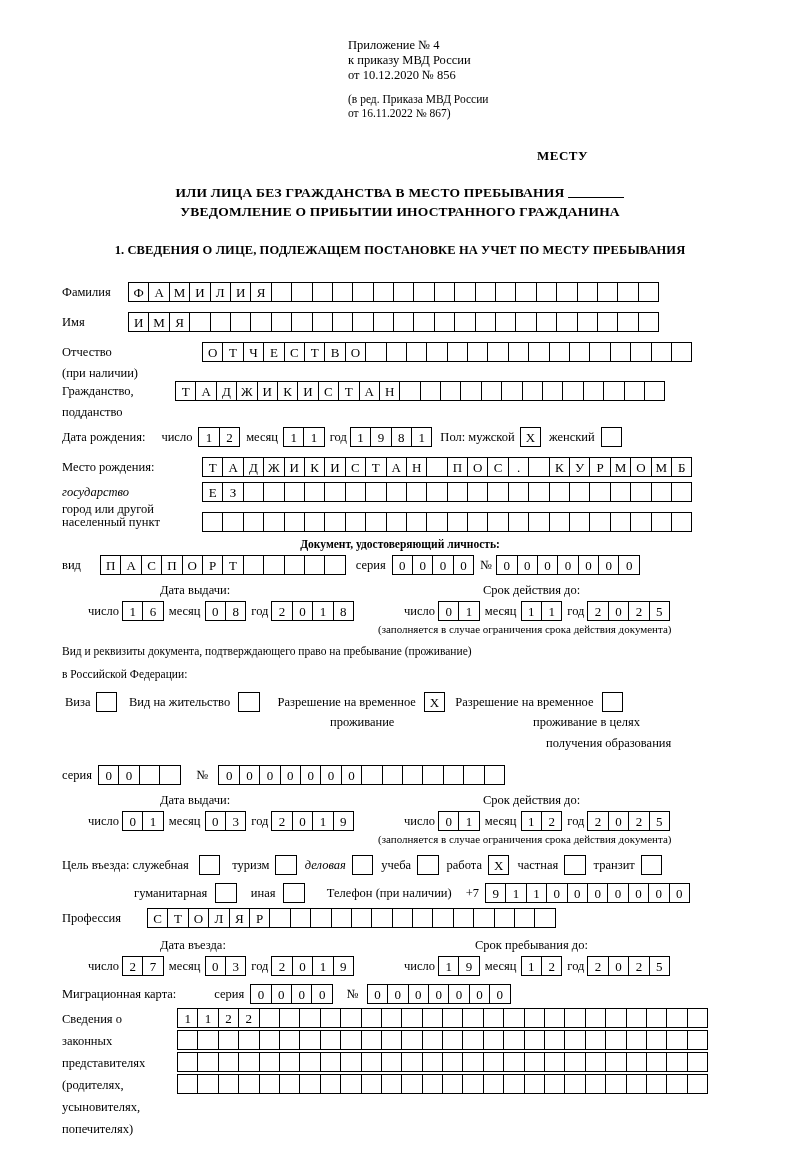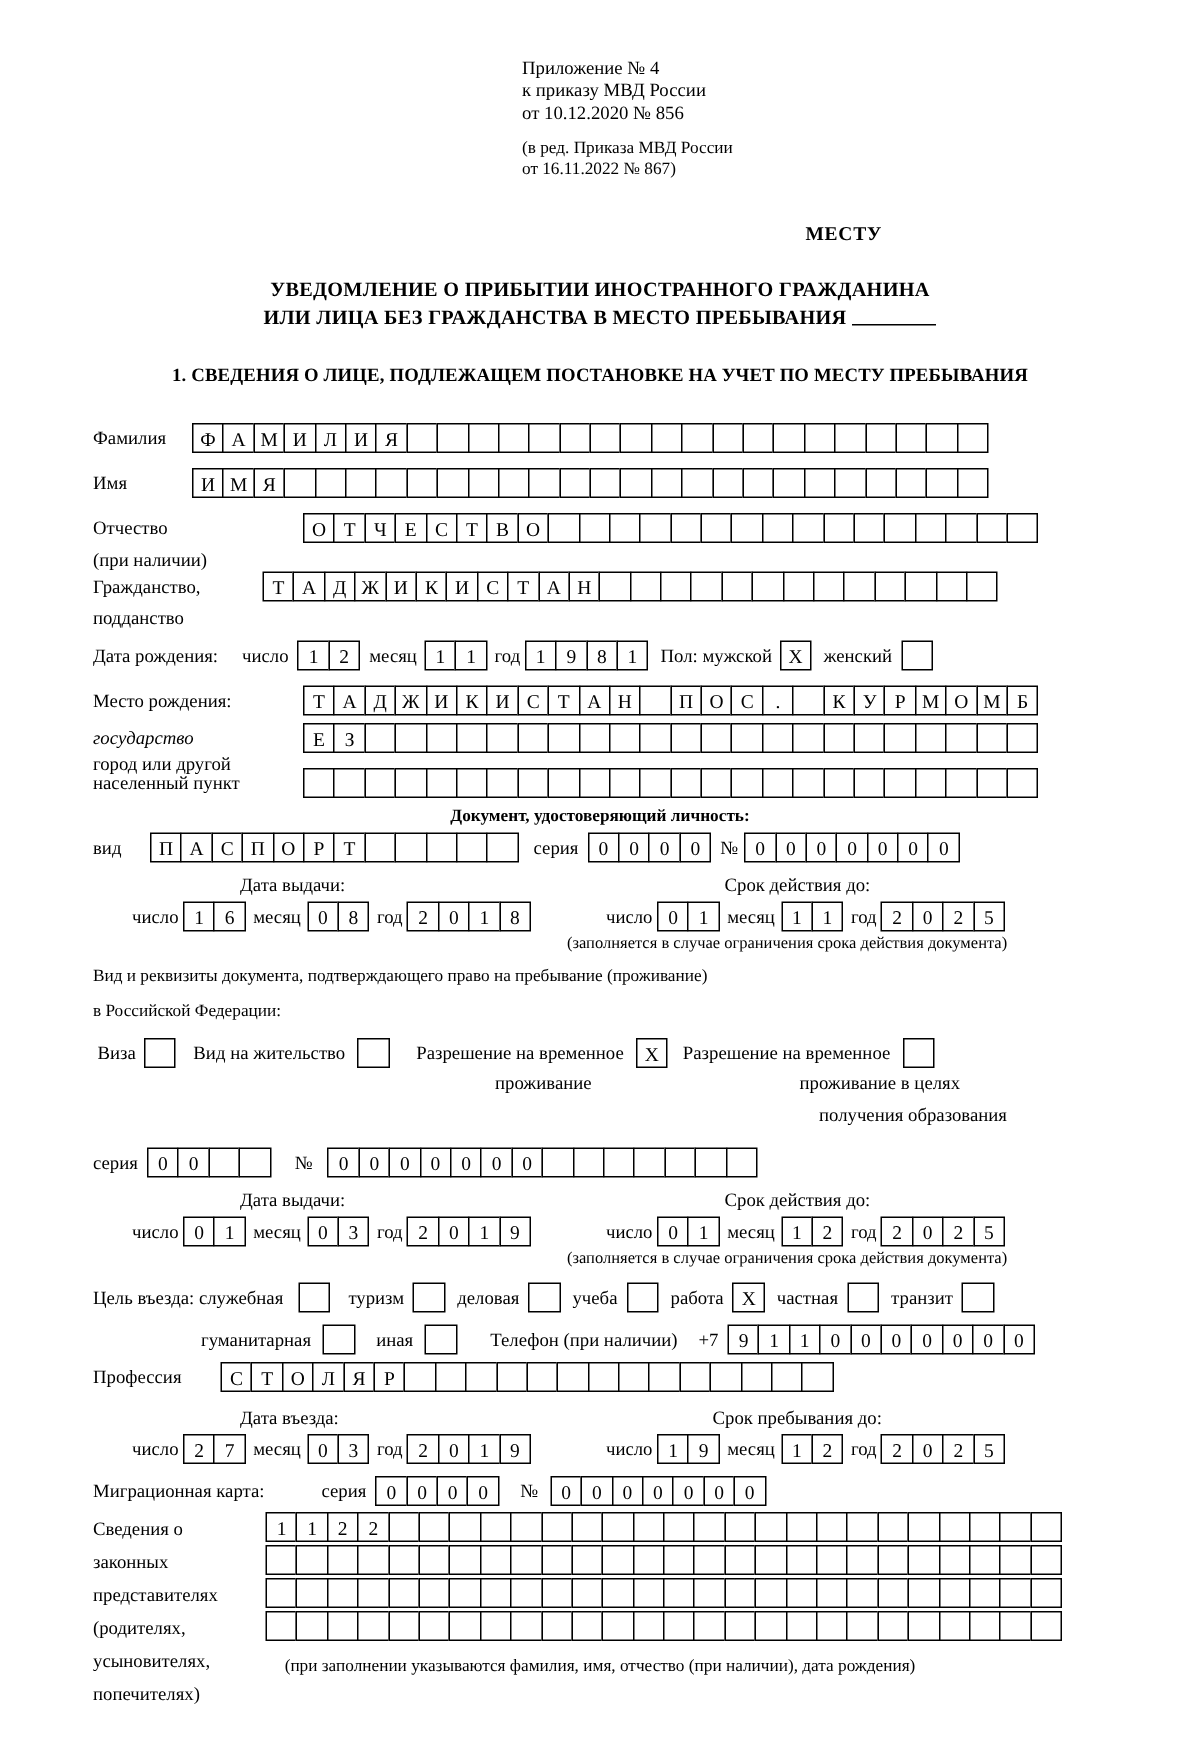--- a/index.html
+++ b/index.html
@@ -63,22 +63,22 @@
   <div class="hdr">
     <div>Приложение № 4</div>
     <div>к приказу МВД России</div>
     <div>от 10.12.2020 № 856</div>
     <div class="sub">(в ред. Приказа МВД России</div>
     <div class="sub" style="margin-top:0">от 16.11.2022 № 867)</div>
   </div>
   <div class="forma">МЕСТУ</div>
 
   <div class="title">
+    <div><span>ИЛИ ЛИЦА БЕЗ ГРАЖДАНСТВА В МЕСТО ПРЕБЫВАНИЯ</span><span class="ul"></span></div>
     <div>УВЕДОМЛЕНИЕ О ПРИБЫТИИ ИНОСТРАННОГО ГРАЖДАНИНА</div>
-    <div><span>ИЛИ ЛИЦА БЕЗ ГРАЖДАНСТВА В МЕСТО ПРЕБЫВАНИЯ</span><span class="ul"></span></div>
   </div>
 
   <div class="section1">1. СВЕДЕНИЯ О ЛИЦЕ, ПОДЛЕЖАЩЕМ ПОСТАНОВКЕ НА УЧЕТ ПО МЕСТУ ПРЕБЫВАНИЯ</div>
 
   <div class="row" style="top:282px;left:62px;">
     <span class="lbl" style="width:66px;display:inline-block;">Фамилия</span>
     <span class="cells">
       <span class="cell">Ф</span>
         <span class="cell">А</span>
         <span class="cell">М</span>
@@ -505,21 +505,21 @@
   </div>
   <div class="row" style="top:833px;left:378px;">
     <span class="note">(заполняется в случае ограничения срока действия документа)</span>
   </div>
 
   <div class="row" style="top:855px;left:62px;">
     <span class="lbl">Цель въезда: служебная</span>
     <span class="box" style="margin-left:10px;"></span>
     <span class="lbl" style="margin-left:12px;">туризм</span>
     <span class="box" style="margin-left:6px;"></span>
-    <span class="lbl" style="margin-left:8px;">деловая</span>
+    <span class="lbl" style="margin-left:8px;font-style:italic;">деловая</span>
     <span class="box" style="margin-left:6px;"></span>
     <span class="lbl" style="margin-left:8px;">учеба</span>
     <span class="box" style="margin-left:6px;"></span>
     <span class="lbl" style="margin-left:8px;">работа</span>
     <span class="box" style="margin-left:6px;">X</span>
     <span class="lbl" style="margin-left:8px;">частная</span>
     <span class="box" style="margin-left:6px;"></span>
     <span class="lbl" style="margin-left:8px;">транзит</span>
     <span class="box" style="margin-left:6px;"></span>
   </div>
@@ -753,15 +753,14 @@
         <span class="cell"></span>
         <span class="cell"></span>
         <span class="cell"></span>
         <span class="cell"></span>
         <span class="cell"></span>
         <span class="cell"></span>
         <span class="cell"></span>
     </div>
   </div>
 
-  <div class="bottom-note">(при заполнении указываются фамилия, имя, отчество (при наличии), дата рождения)</div>
 
 </div>
 
 </body></html>

